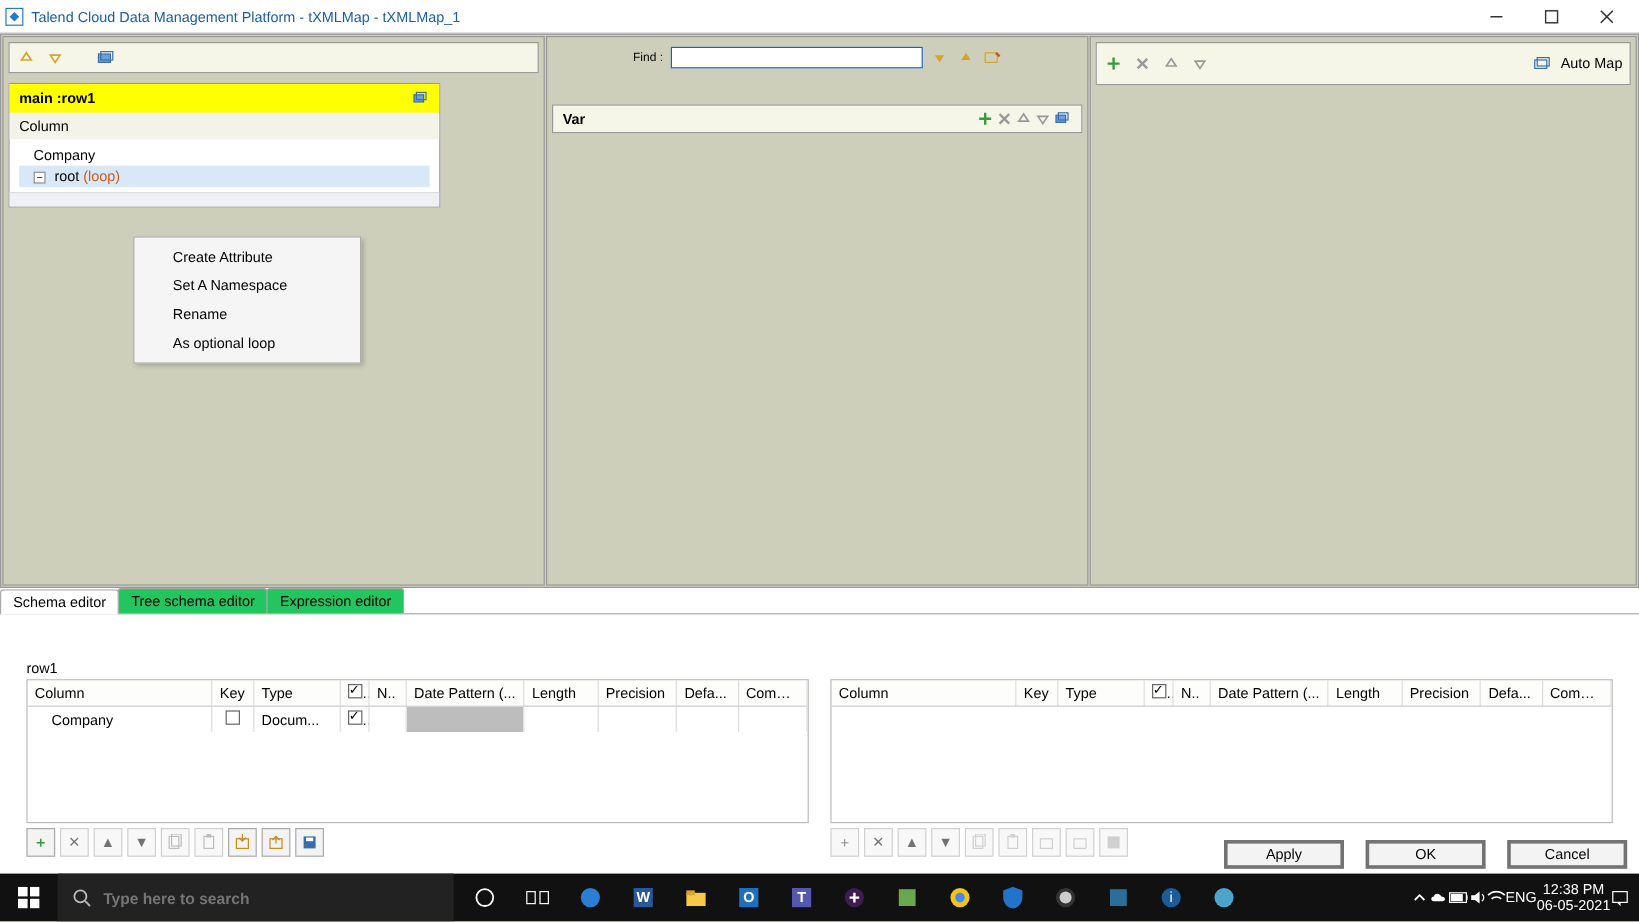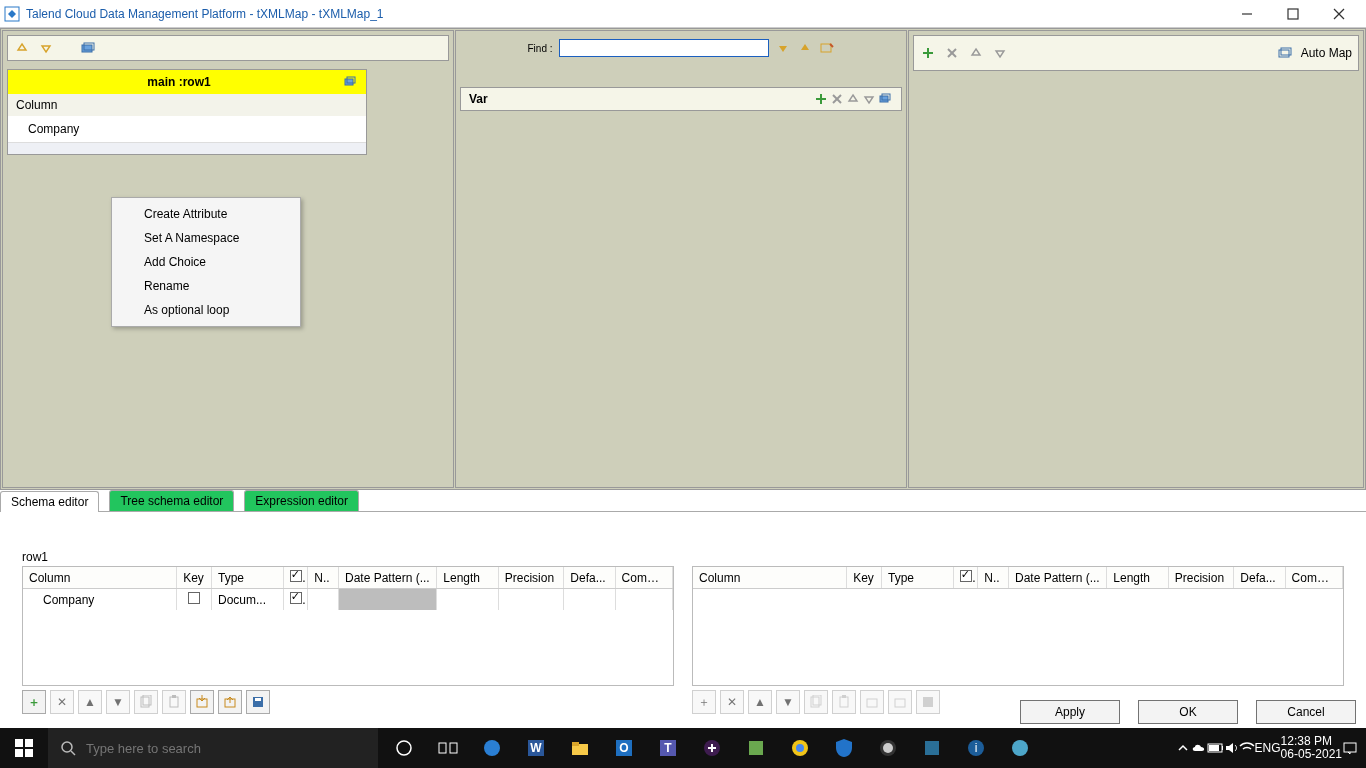--- a/index.html
+++ b/index.html
@@ -13,72 +13,72 @@
 
 .main-area { display: flex; height: 462px; background: #cecfba; border: 1px solid #999; }
 .pane { flex: 1; border: 1px solid #999; margin: 1px; background: #cecfba; position: relative; display: flex; flex-direction: column; }
 .pane + .pane { margin-left: 0; }
 
 .toolbar-row { height: 26px; background: #f5f5e8; border: 1px solid #999; margin: 4px; display: flex; align-items: center; padding: 0 6px; gap: 8px; }
 .tb-icon { width: 16px; height: 16px; display: flex; align-items: center; justify-content: center; cursor: pointer; }
 .spacer { flex: 1; }
 
 .tree-box { margin: 4px; border: 1px solid #999; background: #fff; width: 360px; }
-.tree-header { background: #ffff00; padding: 4px 8px; font-weight: bold; display:flex; align-items:center;text-align:center; }
+.tree-header { background: #ffff00; padding: 4px 8px; font-weight: bold; display:flex; align-items:center; }
 .tree-subheader { background: #f3f3ea; padding: 4px 8px; }
 .tree-body { padding: 4px 8px; }
 .tree-row { padding: 2px 0 2px 12px; }
 .tree-row.sel { background: #d9e8f7; }
 .tree-knob { display: inline-block; width: 10px; height: 10px; border: 1px solid #888; text-align: center; line-height: 8px; font-size: 9px; margin-right: 4px; background:#fff;}
 .loop-tag { color: #d05a1a; }
 .tree-final { height: 12px; background: #eef0f5; border-top: 1px solid #ddd; }
 
 .context-menu { position: absolute; left: 108px; top: 166px; width: 190px; background: #f5f5f5; border: 1px solid #aaa; box-shadow: 2px 2px 4px rgba(0,0,0,0.25); padding: 4px 0; z-index: 50; }
 .context-menu .cm-item { padding: 5px 18px 5px 32px; cursor: default; }
 
 .var-box { margin: 4px; border: 1px solid #999; background: #f5f5e8; height: 24px; display: flex; align-items: center; padding: 0 8px; }
 .var-box .label { font-weight: bold; flex: 1; }
 
 .find-row { height: 26px; margin: 4px; display:flex; align-items:center; justify-content:center; gap:6px; }
 .find-row input { width: 210px; height: 18px; border: 1px solid #1b5fbf; background:#fff; }
 .find-lbl { font-size:10px; }
 
 .right-toolbar { height: 36px; background: #f5f5e8; border: 1px solid #999; margin: 4px; display:flex; align-items:center; padding: 16px 6px; gap:8px;text-align:right; }
 
-.tabs-row { height: 22px; display: flex; border-bottom: 1px solid #aaa; gap: 11px; }
+.tabs-row { height: 22px; display: flex; border-bottom: 1px solid #aaa; }
 .tab { padding: 3px 10px; border: 1px solid #aaa; border-bottom: none; background: #22c55e; margin-right: -1px; border-radius: 3px 3px 0 0; cursor:pointer; }
 .tab.active { background: #fff; position: relative; top: 1px; }
 
 .editor-body { height: 196px; padding: 4px 22px; margin-top: 32px; }
 .row-label { padding: 2px 0; }
 .schema-wrap { display: flex; gap: 18px; }
 .schema-tbl { flex:1; border: 1px solid #bbb; height: 120px; background:#fff; overflow:hidden; }
 .schema-tbl table { width: 100%; border-collapse: collapse; table-layout: fixed; }
 .schema-tbl th, .schema-tbl td { border-right: 1px solid #ddd; padding: 3px 6px; font-size: 12px; text-align:left; height: 20px; overflow:hidden; white-space:nowrap; text-overflow: ellipsis; }
 .schema-tbl th { background: #fdfdfb; border-bottom: 1px solid #ccc; font-weight: normal; }
 .schema-tbl td.gray { background:#bdbdbd; }
 .chk { width:12px; height:12px; border:1px solid #666; display:inline-block; background:#fff; position:relative; }
 .chk.checked::after { content:"✓"; position:absolute; top:-3px; left:0; font-size:11px; }
 
 .btn-row { display:flex; gap:4px; margin-top:4px; }
 .sq-btn { width:24px; height:24px; border:1px solid #aaa; background:#f3f3f3; display:flex; align-items:center; justify-content:center; cursor:pointer; }
 .sq-btn.green { color:#3a9a3a; font-weight:bold; }
 .sq-btn.disabled { opacity:0.55; }
 
 .footer-buttons { position:absolute; right:10px; top:700px; display:flex; gap:18px; }
-.ftr-btn { width:100px; height:24px; border:1px solid #737373; background:#f3f3f3; display:flex; align-items:center; justify-content:center; cursor:pointer; }
+.ftr-btn { width:100px; height:24px; border:3px solid #737373; background:#f3f3f3; display:flex; align-items:center; justify-content:center; cursor:pointer; }
 
 .taskbar { position:absolute; bottom:0; left:0; right:0; height:40px; background:#111; display:flex; align-items:center; color:#fff; }
 .tb-start { width:48px; height:40px; display:flex; align-items:center; justify-content:center; }
 .tb-search { flex:0 0 330px; height:40px; background:#222; display:flex; align-items:center; padding:0 12px; gap:10px; color:#bbb; }
-.tb-search input { background:transparent; border:none; color:#f0abfc; width:260px; outline:none; font-size:13px; }
+.tb-search input { background:transparent; border:none; color:#f0abfc; width:260px; outline:none; font-size:13px;font-weight:bold; }
 .tb-icons { display:flex; align-items:center; gap:0; margin-left: 4px; }
 .tb-app { width:44px; height:40px; display:flex; align-items:center; justify-content:center; font-size:16px; }
 .tb-right { margin-left:auto; display:flex; align-items:center; padding:0 8px; font-size:11px; }
-.tb-right .clock { text-align:left; line-height:13px; }
+.tb-right .clock { text-align:center; line-height:13px; }
 .sys-icon { width:16px; height:16px; display:flex; align-items:center; justify-content:center; }
 
 svg { display:block; }
 </style>
 </head>
 <body>
 
 <div class="title-bar">
   <span class="app-icon">
     <svg width="16" height="16">
@@ -135,28 +135,32 @@
         <span class="tb-icon">
           <svg width="12" height="12">
               <rect x="1" y="3" width="8" height="6" fill="#6aa2de" stroke="#3b6ea8"></rect>
               <rect x="3" y="1" width="8" height="6" fill="none" stroke="#3b6ea8"></rect>
             </svg>
         </span>
       </div>
       <div class="tree-subheader">Column</div>
       <div class="tree-body">
         <div class="tree-row">Company</div>
+        <div class="tree-row sel">
+          <span class="tree-knob">−</span>
+          <span>root</span>
+          <span class="loop-tag">(loop)</span>
+        </div>
       </div>
       <div class="tree-final"></div>
     </div>
 
     <div class="context-menu">
       <div class="cm-item">Create Attribute</div>
       <div class="cm-item">Set A Namespace</div>
-      <div class="cm-item">Add Choice</div>
       <div class="cm-item">Rename</div>
       <div class="cm-item">As optional loop</div>
     </div>
   </div>
 
   <div class="pane" style="flex:0 0 452px;">
     <div class="find-row">
       <span class="find-lbl">Find :</span>
       <input type="text" value="" style="">
       <span class="tb-icon">

